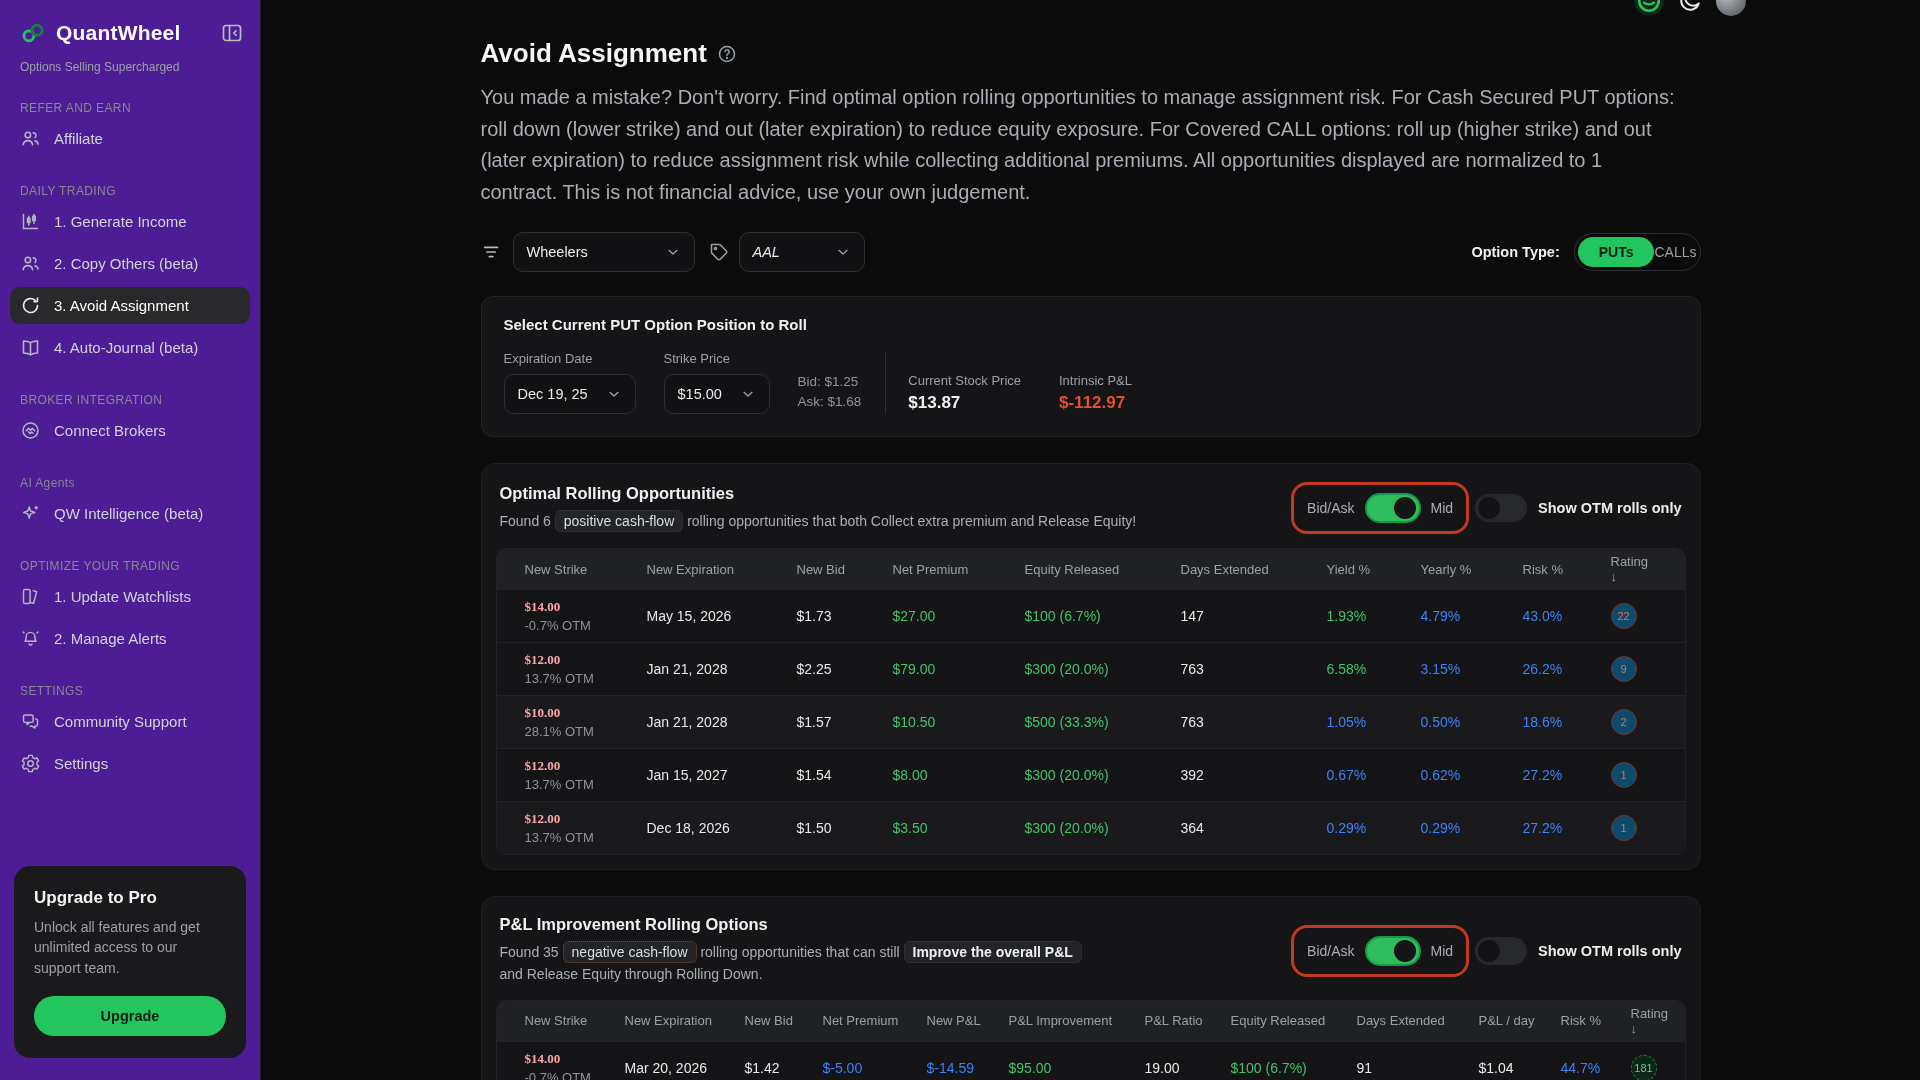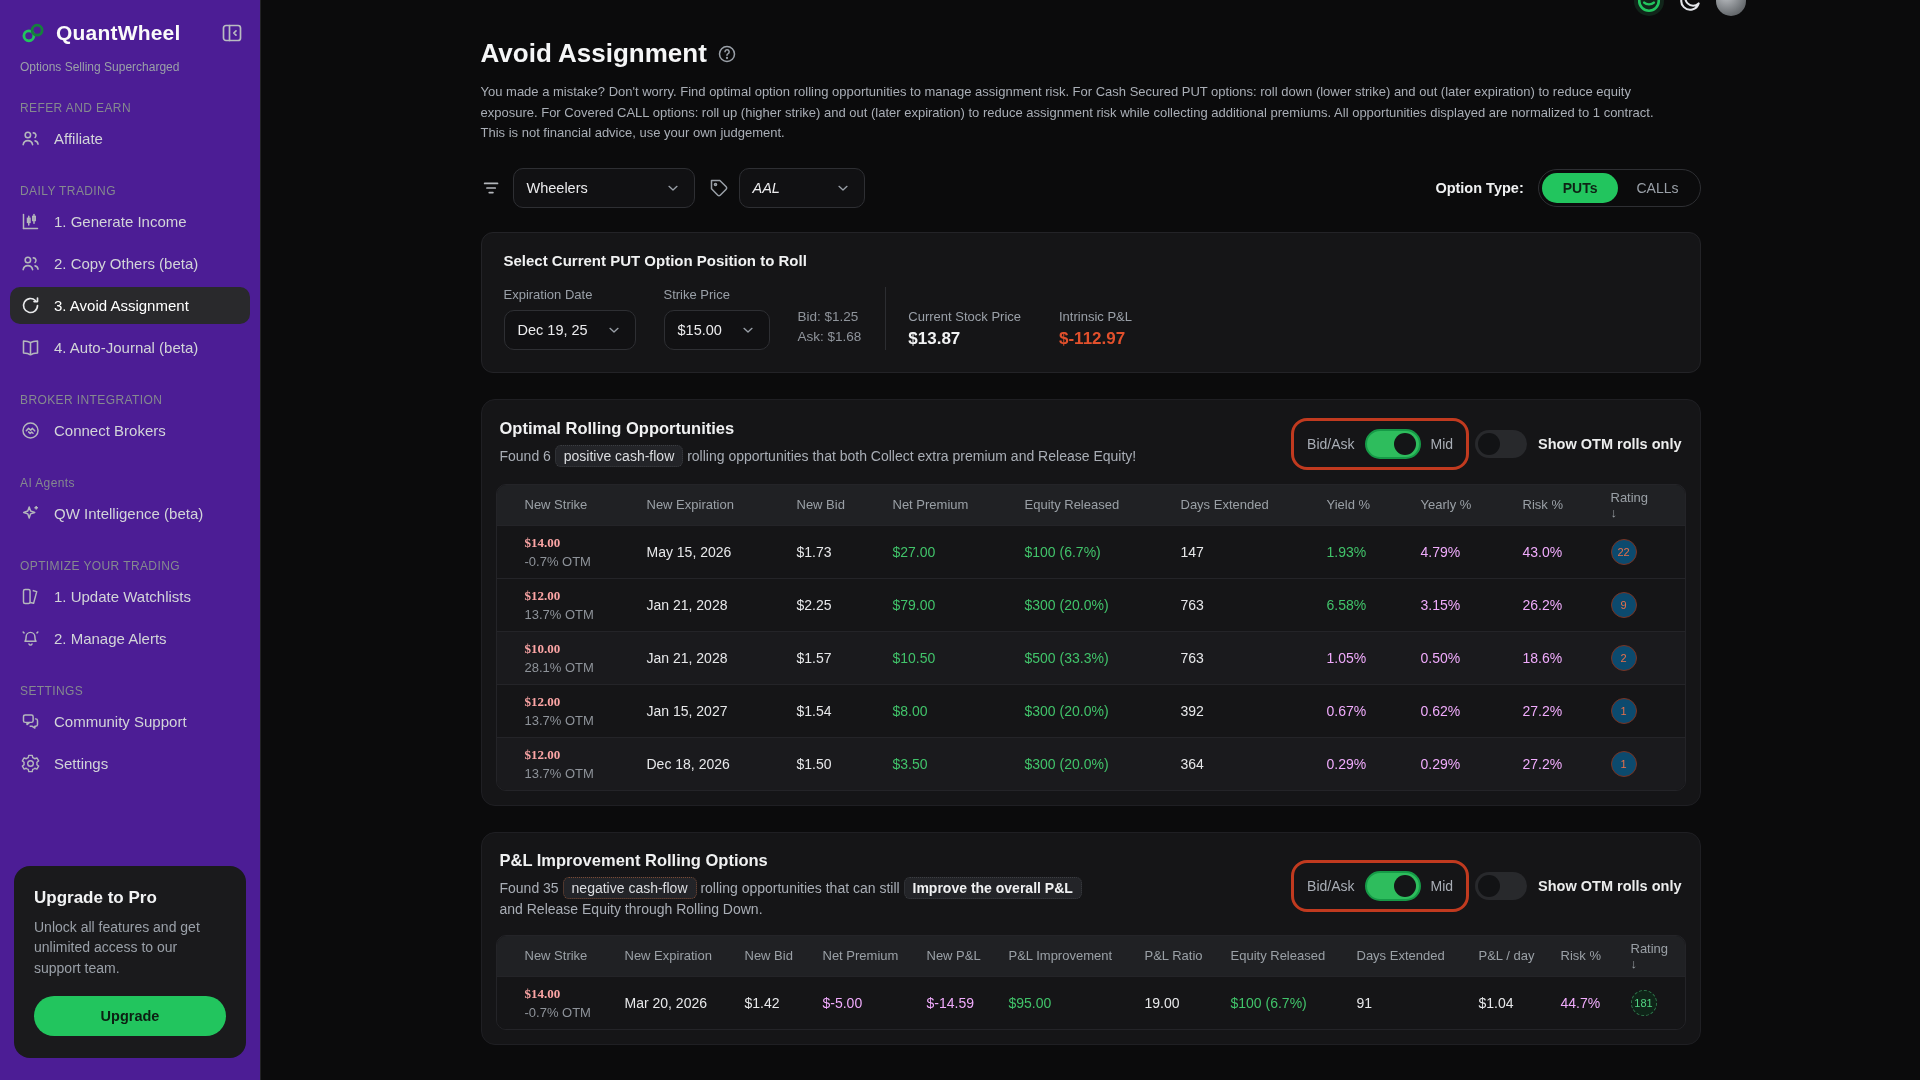--- a/index.html
+++ b/index.html
@@ -33,37 +33,37 @@
   .main { position:relative; flex:1; height:1080px; overflow:hidden; }
   .top-icons { position:absolute; top:-14px; right:174px; display:flex; gap:11px; }
   .tp { width:30px; height:30px; border-radius:50%; display:flex; align-items:center; justify-content:center; cursor:pointer; }
   .tp-green { background:#11251a; }
   .tp-avatar { background:radial-gradient(circle at 35% 30%, #bfc2c6, #6f7377 65%, #4a4d50); }
   .content { width:1220px; margin:0 auto; padding-top:38px; }
 
   .title-row { display:flex; align-items:center; gap:10px; }
   .page-title { font-size:26px; font-weight:bold; color:#f5f6f7; }
   .help-icon { width:20px; height:20px; color:#9aa0a8; cursor:pointer; }
-  .description { margin-top:13px; max-width:1195px; font-size:13px; line-height:1.58; color:#a9aeb6; }
+  .description { margin-top:13px; max-width:1195px; font-size:20px; line-height:1.58; color:#a9aeb6; }
 
   .filter-row { margin-top:24px; display:flex; align-items:center; }
   .funnel { width:22px; height:22px; color:#b4b7bc; margin-right:10px; }
   .select { height:40px; background:#111113; border:1px solid #2e2f33; border-radius:10px;
     display:flex; align-items:center; justify-content:space-between; padding:0 13px;
     font-size:14.5px; color:#ececee; cursor:pointer; }
   .sel-wheelers { width:182px; }
   .sel-symbol { width:126px;font-style:italic; }
   .chev { width:16px; height:16px; color:#9aa0a8; }
   .tag-icon { width:20px; height:20px; color:#9aa0a8; margin:0 10px 0 14px; }
   .opt-type { margin-left:auto; display:flex; align-items:center; gap:14px; }
   .opt-label { font-size:14.5px; font-weight:bold; color:#f0f1f2; }
   .seg { display:flex; align-items:center; border:1px solid #2e2f33; border-radius:19px; padding:3px; }
   .seg-put { background:#22c55e; color:#0e2315; font-weight:bold; font-size:14px;
     padding:7px 21px; border-radius:16px; cursor:pointer; }
-  .seg-call { color:#9aa0a8; font-size:14px; padding:7px 18px; cursor:pointer; }
+  .seg-call { color:#9aa0a8; font-size:14px; padding:7px 0; cursor:pointer; }
 
   .pos-panel { margin-top:24px; background:#151517; border:1px solid #232327; border-radius:12px; padding:19px 22px 22px 22px; }
   .pos-title { font-size:15px; font-weight:bold; color:#f0f1f2; }
   .pos-fields { margin-top:18px; display:flex; align-items:flex-end; }
   .field { margin-right:28px; }
   .field-label { font-size:13px; color:#9aa0a8; margin-bottom:8px; }
   .sel-exp { width:132px; } .sel-strike { width:106px; }
   .bidask { font-size:13.5px; color:#8f949b; line-height:1.5; margin-right:24px; padding-bottom:2px; }
   .vdiv { width:1px; align-self:stretch; background:#2c2d31; margin:0 22px 0 0; }
   .stat { margin-right:38px; padding-bottom:1px; }
@@ -94,21 +94,21 @@
   .table { border-radius:10px; overflow:hidden; border:1px solid #242428; }
   .trow { display:grid; align-items:center; padding:0 28px; }
   .grid1 { grid-template-columns:122px 150px 96px 132px 156px 146px 94px 102px 88px 1fr; }
   .grid2 { grid-template-columns:100px 120px 78px 104px 82px 136px 86px 126px 122px 82px 70px 1fr; }
   .thead { height:40px; background:#202124; }
   .th { font-size:13px; color:#9aa0a6; }
   .tr { height:53px; border-top:1px solid #242428; background:#151517; }
   .tr.alt { background:#1a1a1d; }
   .td { font-size:14px; color:#e7e8ea; }
   .td.pos { color:#41c36a; }
-  .td.neg { color:#f0abfc; }
+  .td.neg { color:#3b82f6; }
   .strike-main { font-size:13px; font-weight:bold; color:#fca5a5;font-family:Liberation Serif, serif; }
   .strike-sub { margin-top:3px; font-size:13px; color:#8e939a; }
   .badge { width:26px; height:26px; border-radius:50%; display:flex; align-items:center; justify-content:center; font-size:11px; }
   .badge.red { background:#0c4a6e; border:1px solid #7a3322; color:#e8704a; }
   .badge.green { background:#0f2418; border:1px dashed #2f7a4d; color:#53d683; }
 
   svg { display:block; }
 </style>
 </head>
 <body>

